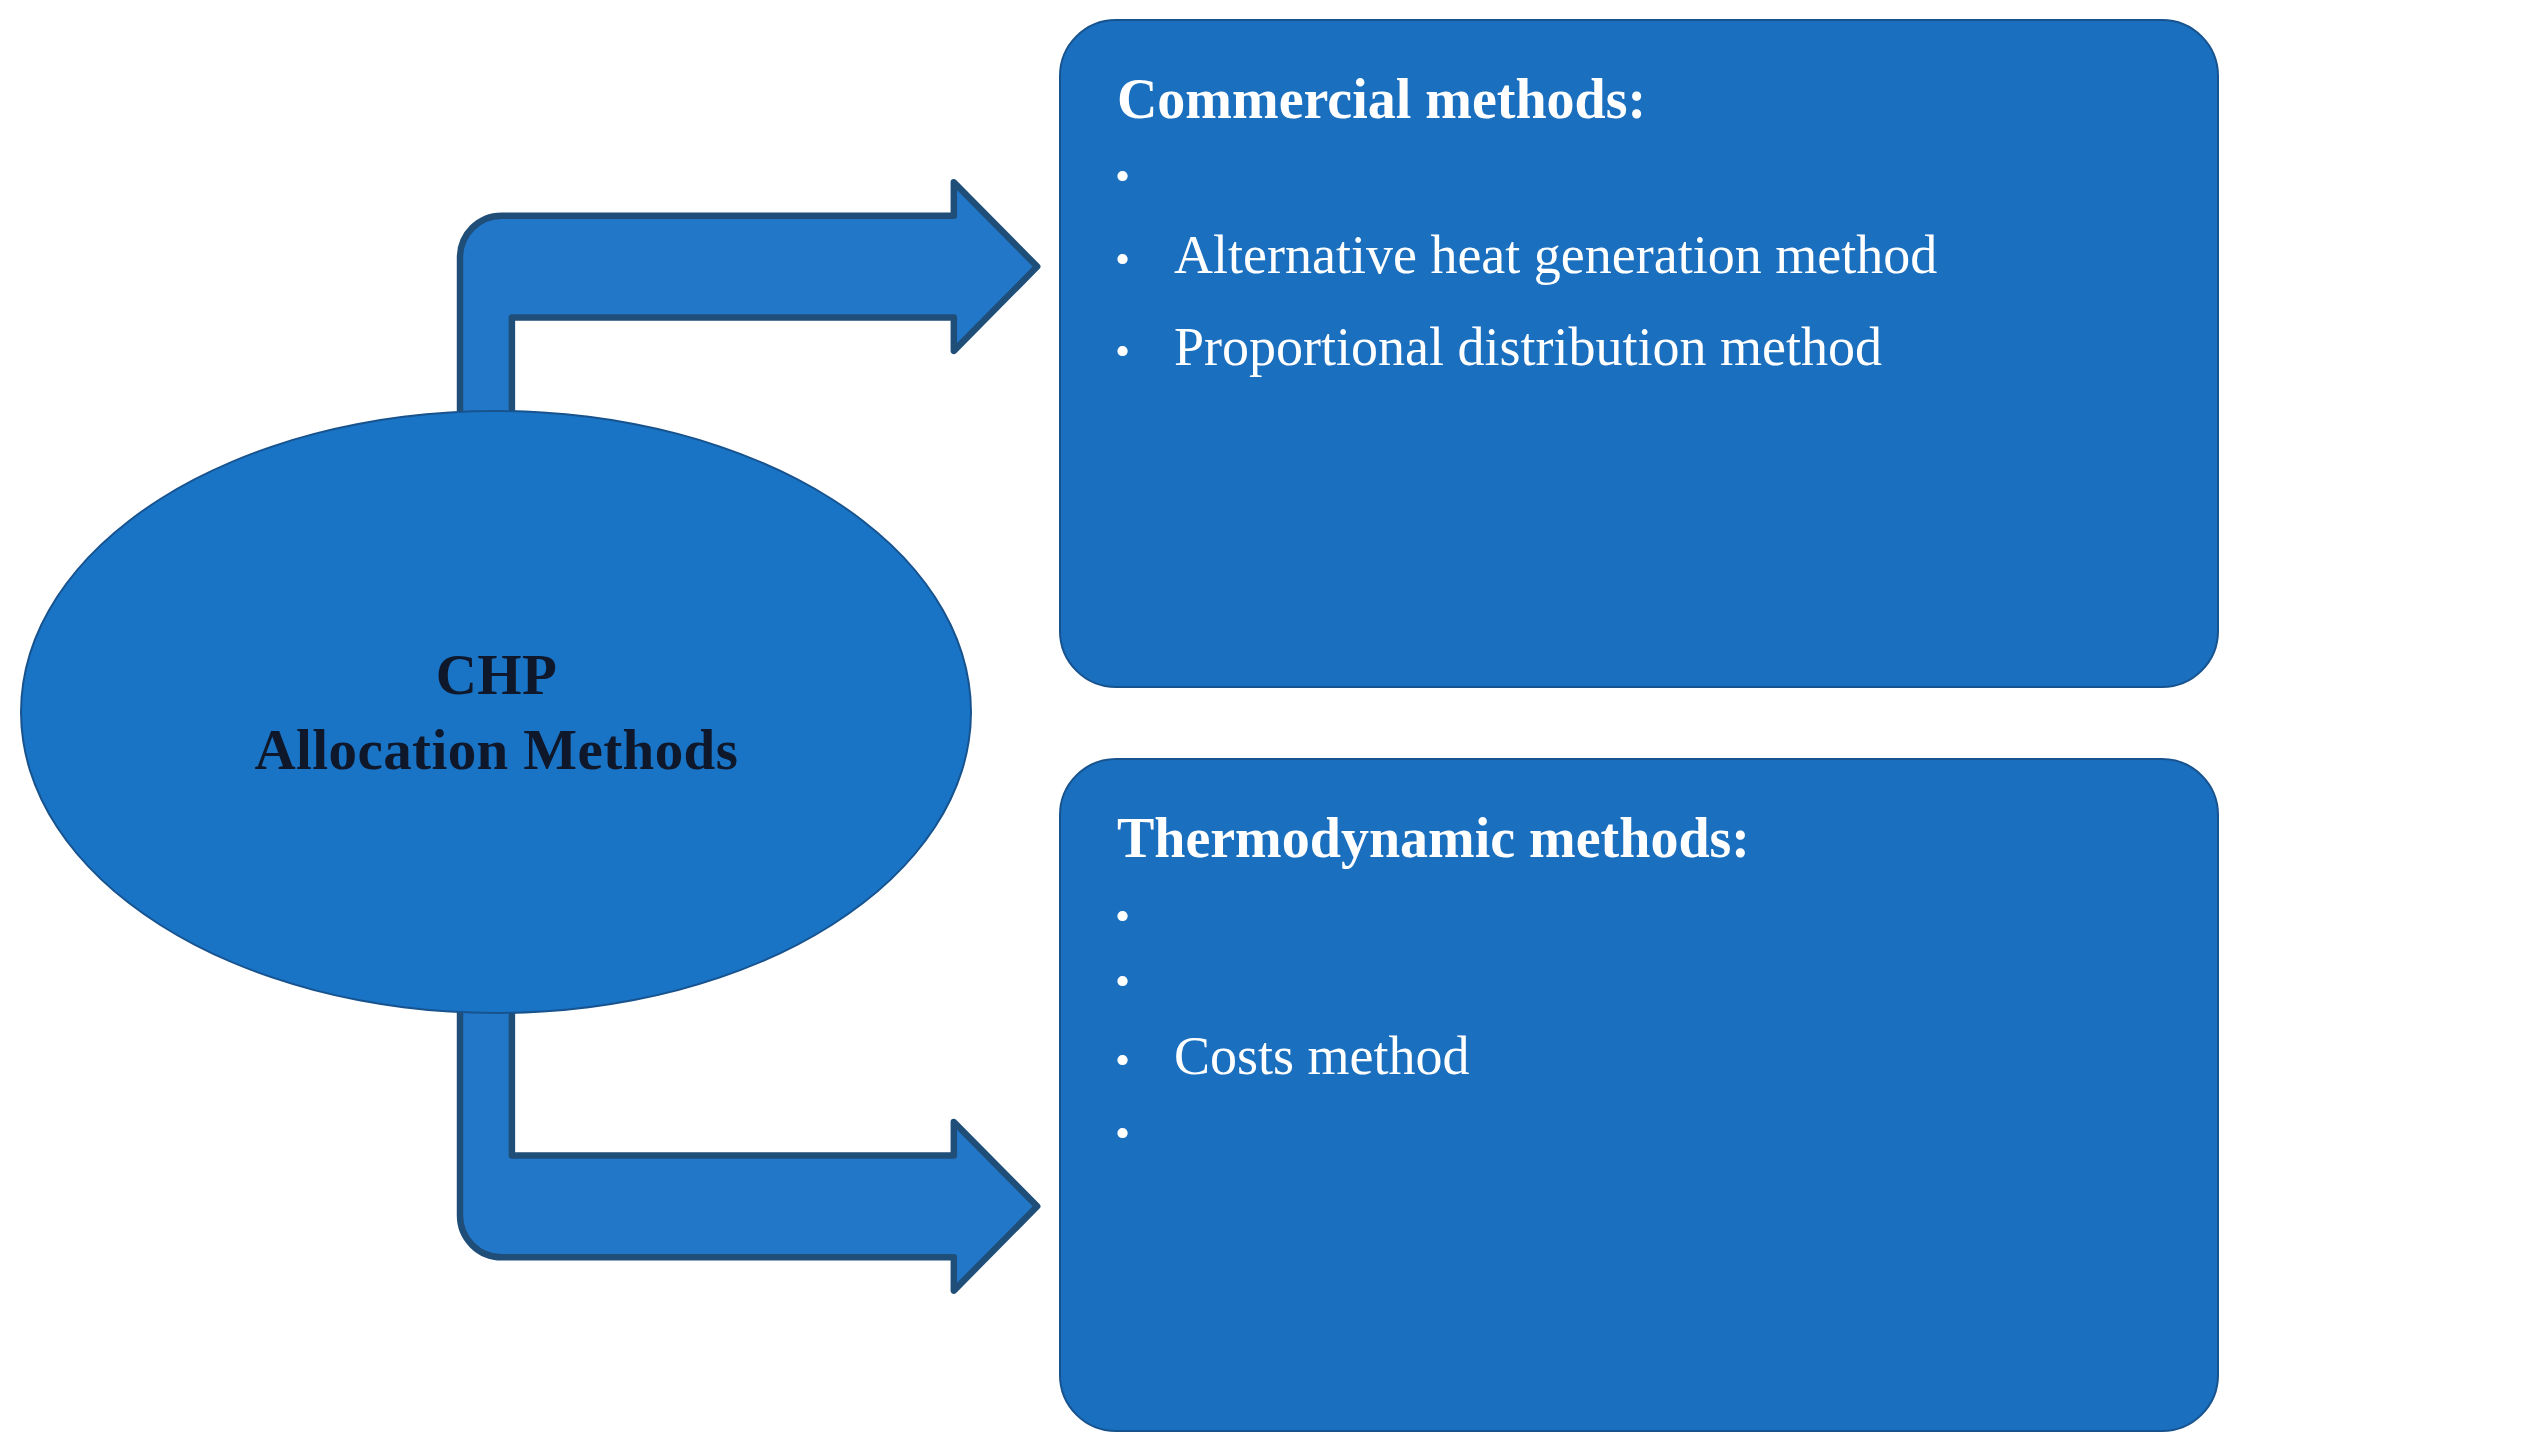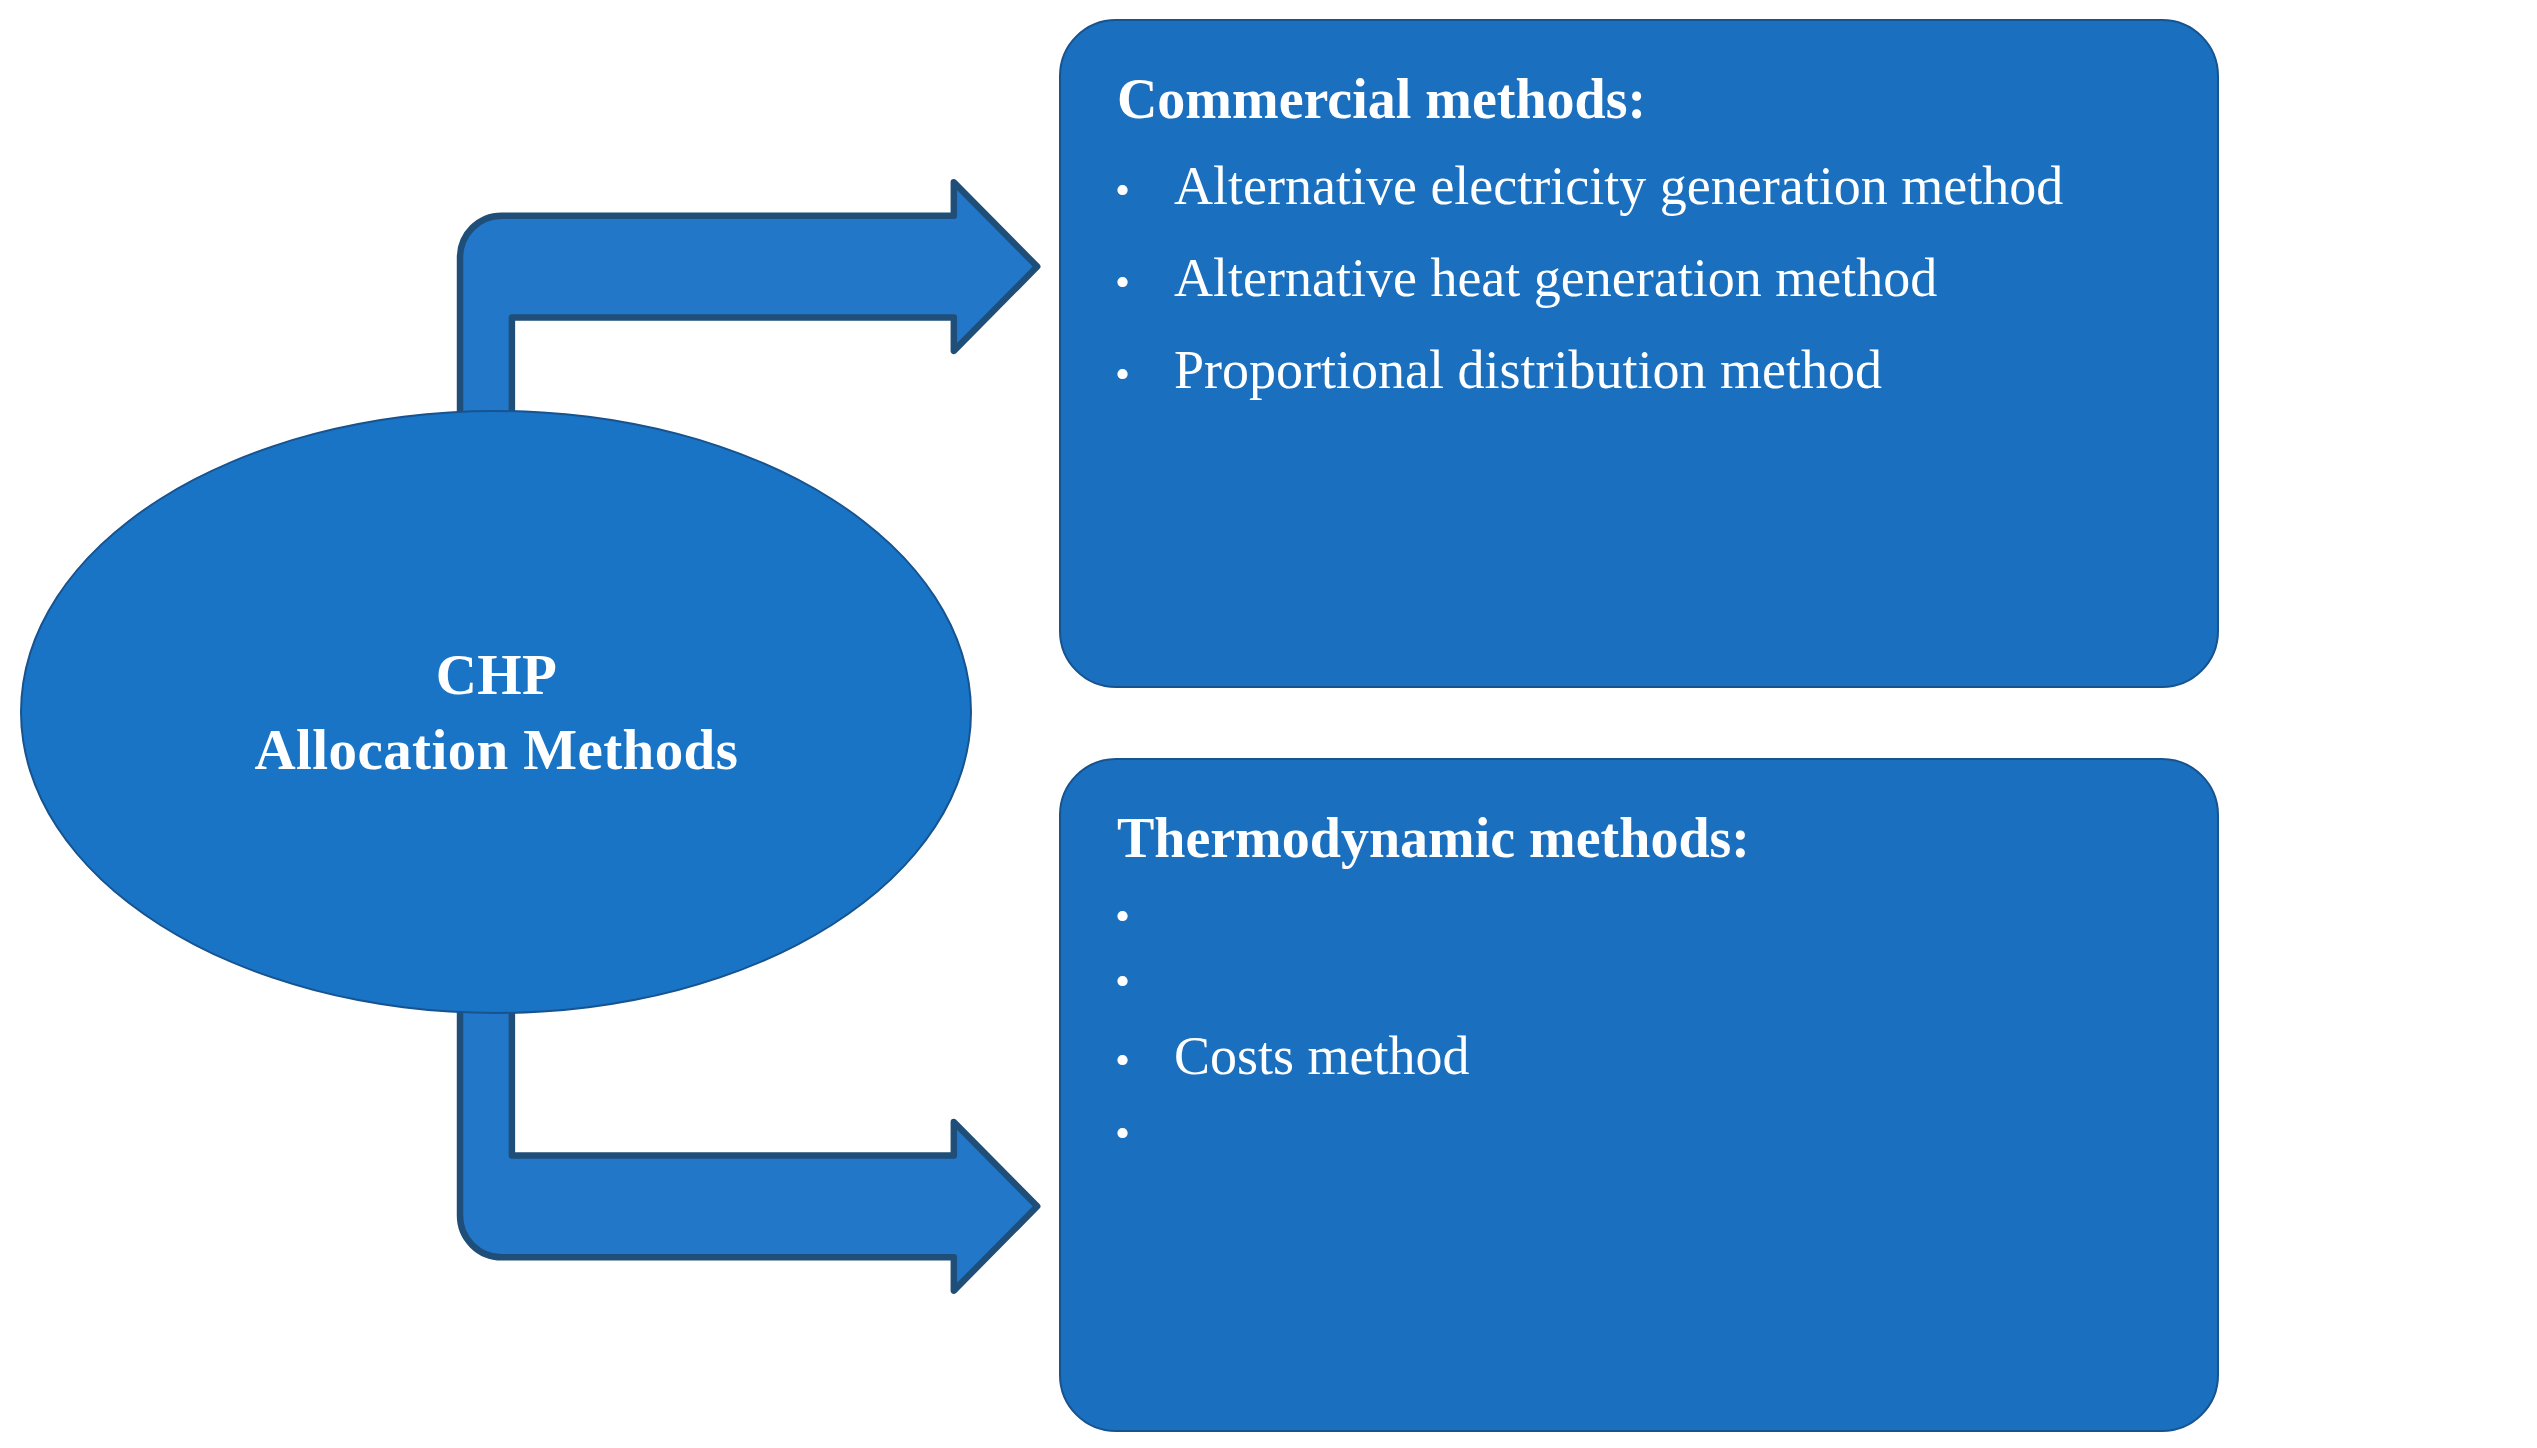--- a/index.html
+++ b/index.html
@@ -30,21 +30,21 @@
     background: #1a74c6;
     border: 2.8px solid #17538f;
     box-sizing: border-box;
     display: flex;
     flex-direction: column;
     align-items: center;
     justify-content: center;
     z-index: 3;
   }
   .ellipse-line {
-    color: #ffffff;
+    color: #0f172a;
     font-weight: bold;
     font-size: 57px;
     line-height: 1.32;
     letter-spacing: 0.4px;
     text-align: center;
     white-space: nowrap;
   }
 
   
   .method-box {
@@ -152,21 +152,20 @@
   <div class="ellipse-node">
     <div class="ellipse-line">CHP</div>
     <div class="ellipse-line">Allocation Methods</div>
   </div>
 
   <div id="box-commercial" class="method-box">
     <div class="box-heading">Commercial methods:</div>
     <ul class="bullet-list">
       <li class="bullet-item">
         <span class="bullet-dot">•</span>
-        <span class="bullet-label">Alternative electricity generation method</span>
       </li>
       <li class="bullet-item">
         <span class="bullet-dot">•</span>
         <span class="bullet-label">Alternative heat generation method</span>
       </li>
       <li class="bullet-item">
         <span class="bullet-dot">•</span>
         <span class="bullet-label">Proportional distribution method</span>
       </li>
     </ul>

